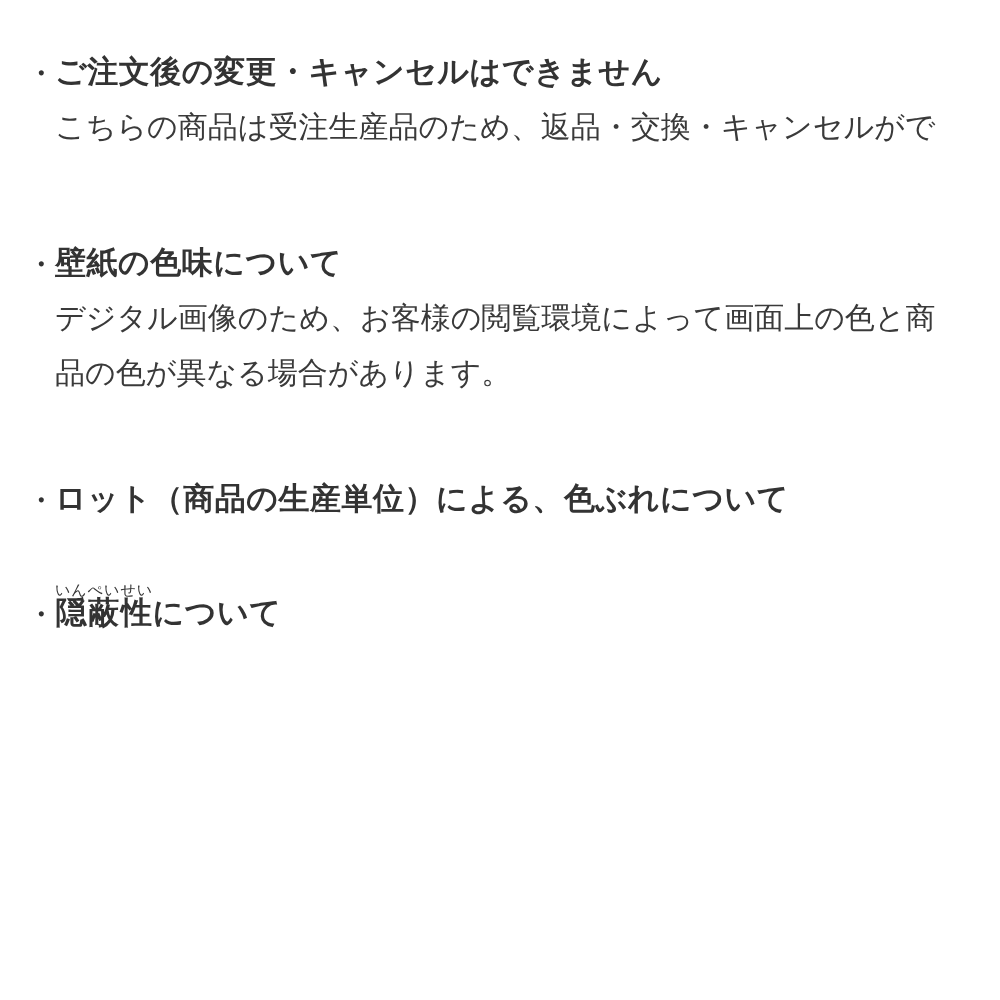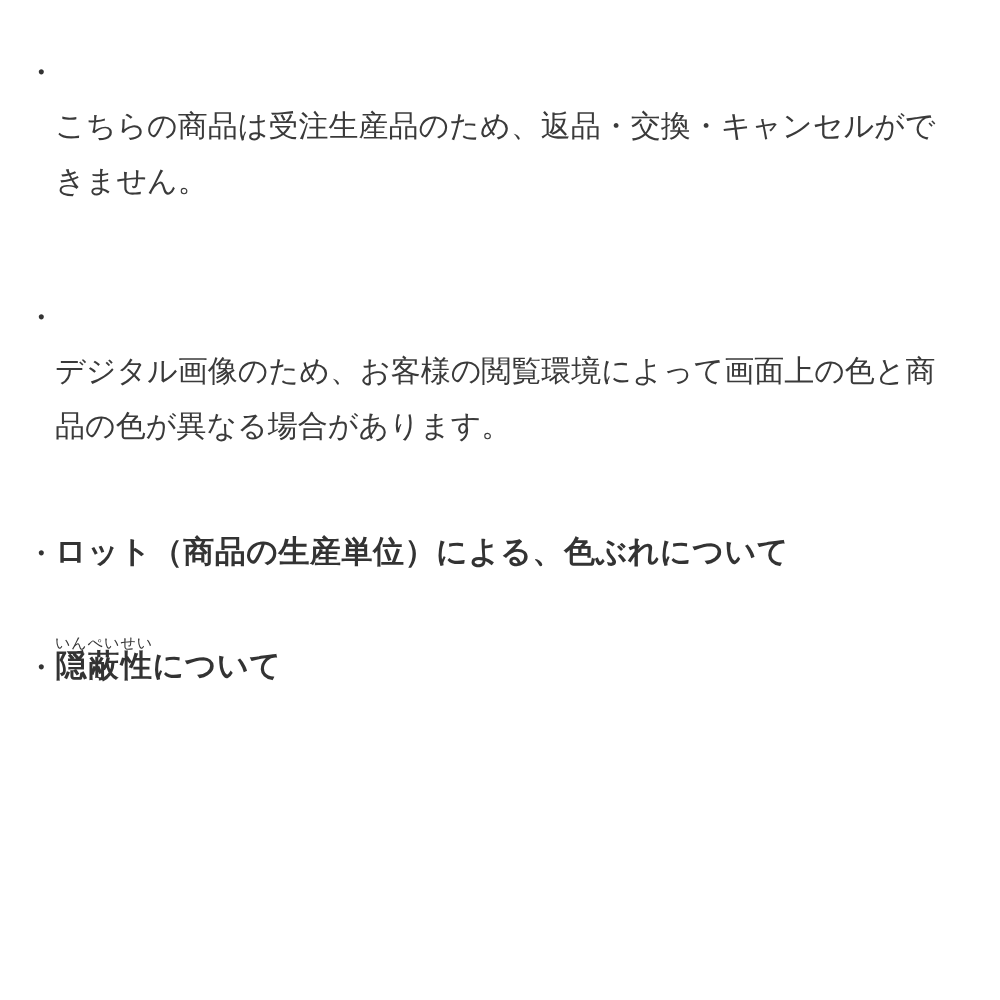--- a/index.html
+++ b/index.html
@@ -60,30 +60,31 @@
   }
 </style>
 </head>
 <body>
 
 <div class="doc">
 
   <div class="section section-1">
     <div class="heading-row">
       <span class="bullet">・</span>
+      <h2 class="heading">ご注文後の変更・キャンセルはできません</h2>
     </div>
     <div class="body">
       <div class="line">こちらの商品は受注生産品のため、返品・交換・キャンセルがで</div>
-      <div class="line">きません。</div>
     </div>
   </div>
 
   <div class="section section-2">
     <div class="heading-row">
       <span class="bullet">・</span>
+      <h2 class="heading">壁紙の色味について</h2>
     </div>
     <div class="body">
       <div class="line">デジタル画像のため、お客様の閲覧環境によって画面上の色と商</div>
       <div class="line">品の色が異なる場合があります。</div>
     </div>
   </div>
 
   <div class="section section-3">
     <div class="heading-row">
       <span class="bullet">・</span>

